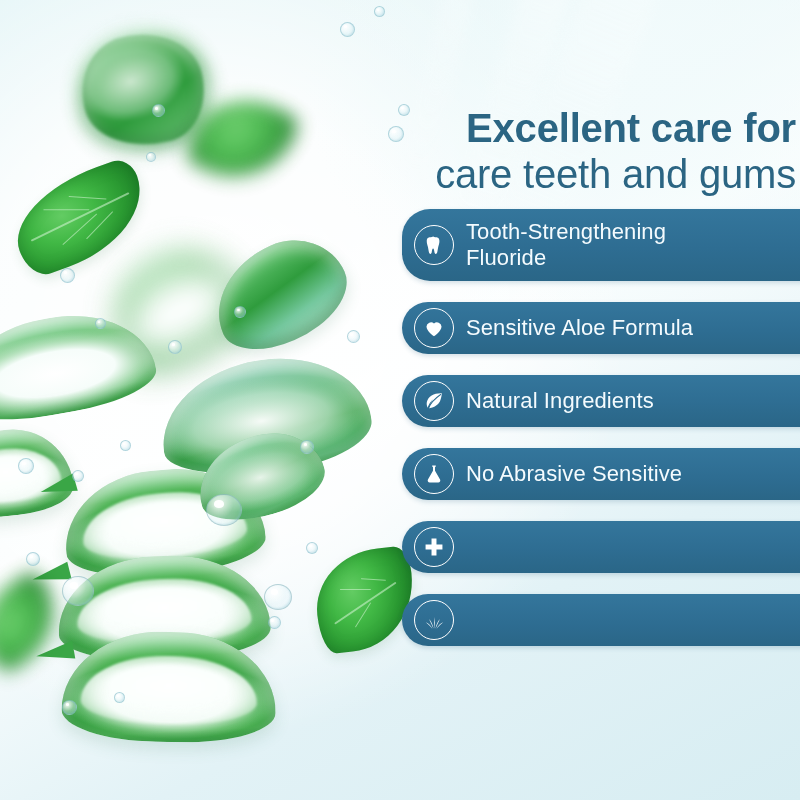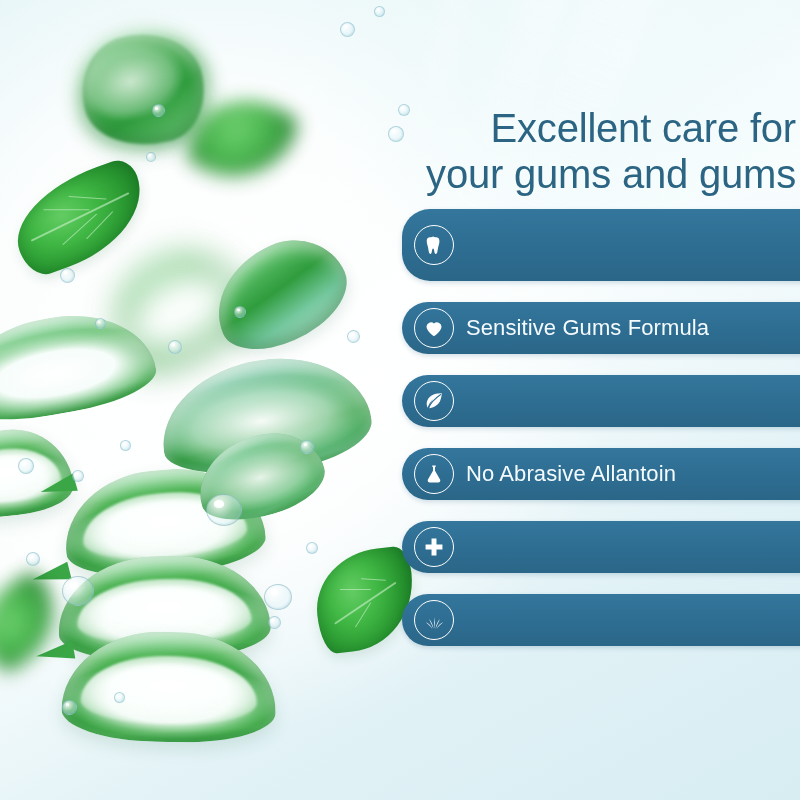--- a/index.html
+++ b/index.html
@@ -99,21 +99,21 @@
     top: 78px;
     width: 430px;
     text-align: right;
     font-size: 40px;
     line-height: 1.16;
     font-weight: 400;
     letter-spacing: -0.2px;
     color: #2b6583;
     white-space: nowrap;
   }
-  .headline .l1 { display: block; }
+  .headline .l1 { display: block; font-weight: bold; }
   .headline .l2 { display: block; }
 
   
   .features {
     position: absolute;
     left: 402px;
     right: -14px;
     top: 209px;
   }
   .feature {
@@ -255,58 +255,63 @@
   <div class="bubble" style="left:114px; top:692px; width:9px;  height:9px;"></div>
   <div class="bubble" style="left:268px; top:616px; width:11px; height:11px;"></div>
   <div class="bubble" style="left:306px; top:542px; width:10px; height:10px;"></div>
 
   <div class="bubble" style="left:206px; top:494px; width:34px; height:30px; border-color:rgba(120,170,180,.5);"></div>
   <div class="bubble" style="left:62px;  top:576px; width:30px; height:28px; border-color:rgba(120,170,180,.5);"></div>
   <div class="bubble" style="left:264px; top:584px; width:26px; height:24px; border-color:rgba(120,170,180,.5);"></div>
 
   <h1 class="headline">
     <span class="l1">Excellent care for</span>
-    <span class="l2">your gums and gums</span>
+    <span class="l2">care teeth and gums</span>
   </h1>
 
   <div class="features">
 
     <div class="feature tall">
       <span class="feature-icon">
         <svg width="22" height="22" viewBox="0 0 24 24" aria-hidden="true">
           <path fill="#ffffff" d="M12 2.6c-2.1 0-2.7.9-4.4.9-1.6 0-3.5.8-3.5 4.1 0 2.6.7 4.3 1.3 6.5.5 1.9.6 4 1 5.6.3 1.2.8 2 1.6 2 1 0 1.3-1 1.6-2.4.3-1.4.6-3.4 1.4-3.4s1.1 2 1.4 3.4c.3 1.4.6 2.4 1.6 2.4.8 0 1.3-.8 1.6-2 .4-1.6.5-3.7 1-5.6.6-2.2 1.3-3.9 1.3-6.5 0-3.3-1.9-4.1-3.5-4.1-1.7 0-2.3-.9-4.4-.9z"></path>
         </svg>
       </span>
+      <span class="feature-label">
+        <span>Tooth-Strengthening</span><br>
+        <span>Fluoride</span>
+      </span>
     </div>
 
     <div class="feature">
       <span class="feature-icon">
         <svg width="22" height="22" viewBox="0 0 24 24" aria-hidden="true">
           <path fill="#ffffff" d="M12 21s-8.2-5.3-8.2-10.6A4.9 4.9 0 0 1 12 7.1a4.9 4.9 0 0 1 8.2 3.3C20.2 15.7 12 21 12 21z"></path>
         </svg>
       </span>
-      <span class="feature-label">Sensitive Gums Formula</span>
+      <span class="feature-label">Sensitive Aloe Formula</span>
     </div>
 
     <div class="feature">
       <span class="feature-icon">
         <svg width="22" height="22" viewBox="0 0 24 24" aria-hidden="true">
           <path fill="#ffffff" d="M20.5 3.5C13 3 5.5 6.5 4.2 13.2c-.7 3.6 1 6.2 1 6.2s1.5-5.7 6-9.2c-3.2 3.6-4.6 9.8-4.6 9.8s8-1.1 11.3-6.6c2.4-4 2.6-9.9 2.6-9.9z"></path>
           <path fill="none" stroke="#2e6d92" stroke-width="1.1" d="M19.6 4.6C14.8 8 8.5 13.5 6.1 19.6"></path>
         </svg>
       </span>
+      <span class="feature-label">Natural Ingredients</span>
     </div>
 
     <div class="feature">
       <span class="feature-icon">
         <svg width="22" height="22" viewBox="0 0 24 24" aria-hidden="true">
           <path fill="#ffffff" d="M10 2.6h4v1.6h-.9v4.3l5.5 9.6c.8 1.4-.2 3.3-1.9 3.3H7.3c-1.7 0-2.7-1.9-1.9-3.3l5.5-9.6V4.2H10V2.6z"></path>
         </svg>
       </span>
-      <span class="feature-label">No Abrasive Allantoin</span>
+      <span class="feature-label">No Abrasive Sensitive</span>
     </div>
 
     <div class="feature">
       <span class="feature-icon">
         <svg width="22" height="22" viewBox="0 0 24 24" aria-hidden="true">
           <path fill="#ffffff" d="M9.3 2.8h5.4v6.5h6.5v5.4h-6.5v6.5H9.3v-6.5H2.8V9.3h6.5z"></path>
         </svg>
       </span>
     </div>
 

